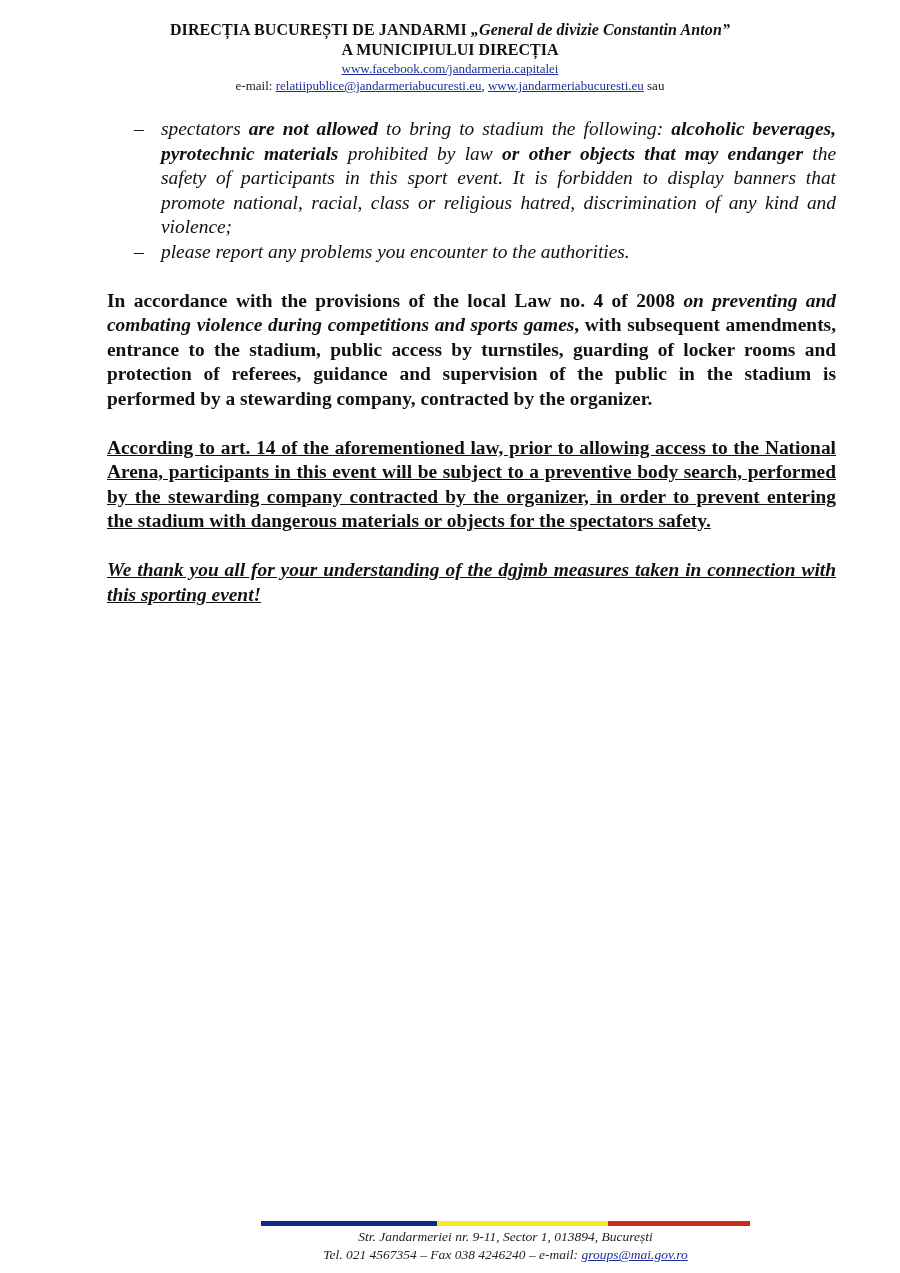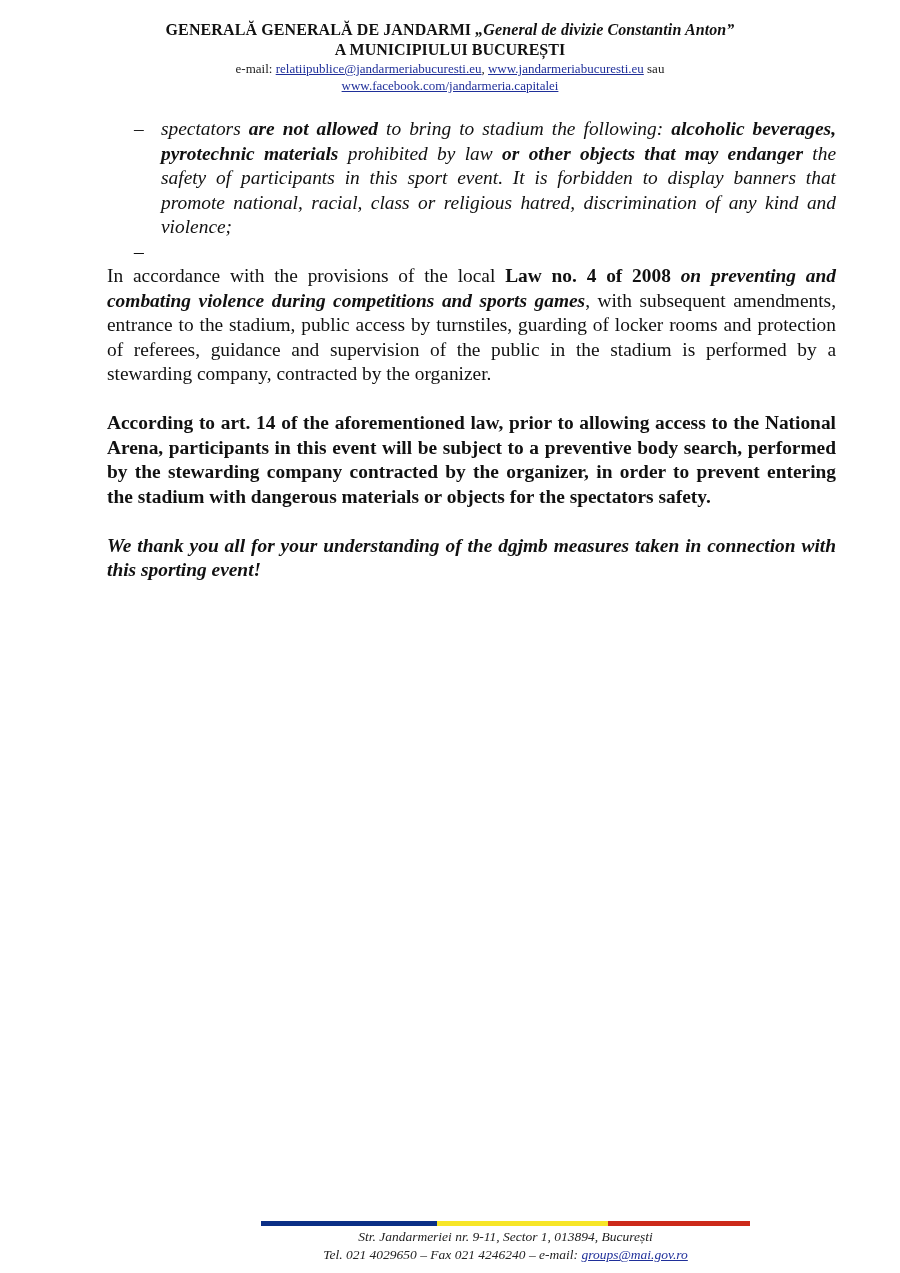--- a/index.html
+++ b/index.html
@@ -8,63 +8,63 @@
   .header { position: absolute; top: 20px; left: 0; width: 900px; text-align: center; }
   .h1 { font-size: 16px; font-weight: bold; line-height: 20px; letter-spacing: 0.1px; }
   .h1 i { font-style: italic; }
   .h2 { font-size: 16px; font-weight: bold; line-height: 20px; }
   .contact { font-size: 13px; line-height: 17px; color: #222; }
   .link { color: #1f2f9a; text-decoration: underline; }
   .page { position: absolute; left: 107px; width: 729px; top: 117px; font-size: 19.4px; line-height: 24.5px; }
   .bullets { margin: 0; padding: 0; list-style: none; }
   .bullets li { position: relative; padding-left: 54px; text-align: justify; font-style: italic; }
   .bullets li .dash { position: absolute; left: 27px; top: 0; font-style: normal; }
-  .para { margin: 24.5px 0 0 0; text-align: justify; }
-  .bold { font-weight: bold; }
+  .para { margin: 24.5px 0 0 0; text-align: justify; font-weight: bold; }
+  .bold { font-weight: bold; text-decoration: underline; }
   .ital { font-style: italic; }
   .footer { position: absolute; top: 1221px; left: 261px; width: 489px; }
   .tricolor { display: flex; height: 5px; }
   .tricolor div { height: 5px; }
   .footer-text { position: absolute; top: 1228px; left: 0; width: 1011px; text-align: center;
                  font-style: italic; font-size: 13.5px; line-height: 18px; color: #222; }
 </style>
 </head>
 <body>
 
 <div class="header">
   <div class="h1">
-    <span>GENERALĂ GENERALĂ DE JANDARMI </span><i>„General de divizie Constantin Anton”</i>
+    <span>DIRECȚIA BUCUREȘTI DE JANDARMI </span><i>„General de divizie Constantin Anton”</i>
   </div>
-  <div class="h2">A MUNICIPIULUI BUCUREȘTI</div>
+  <div class="h2">A MUNICIPIULUI DIRECȚIA</div>
+  <div class="contact">
+    <a class="link">www.facebook.com/jandarmeria.capitalei</a>
+  </div>
   <div class="contact">
     <span>e-mail: </span><a class="link">relatiipublice@jandarmeriabucuresti.eu</a><span>, </span><a class="link">www.jandarmeriabucuresti.eu</a><span> sau</span>
-  </div>
-  <div class="contact">
-    <a class="link">www.facebook.com/jandarmeria.capitalei</a>
   </div>
 </div>
 
 <div class="page">
   <ul class="bullets">
     <li><span class="dash">–</span><span><span>spectators </span><b>are not allowed</b><span> to bring to stadium the following: </span><b>alcoholic beverages, pyrotechnic materials</b><span> prohibited by law </span><b>or other objects that may endanger</b><span> the safety of participants in this sport event. It is forbidden to display banners that promote national, racial, class or religious hatred, discrimination of any kind and violence;</span></span></li>
     <li><span class="dash">–</span></li>
-    <li><span class="dash">–</span></li>
+    <li><span class="dash">–</span><span>please report any problems you encounter to the authorities.</span></li>
   </ul>
 
   <p class="para"><span>In accordance with the provisions of the local </span><b>Law no. 4 of 2008 </b><b class="ital">on preventing and combating violence during competitions and sports games</b><span>, with subsequent amendments, entrance to the stadium, public access by turnstiles, guarding of locker rooms and protection of referees, guidance and supervision of the public in the stadium is performed by a stewarding company, contracted by the organizer.</span></p>
 
   <p class="para bold">According to art. 14 of the aforementioned law, prior to allowing access to the National Arena, participants in this event will be subject to a preventive body search, performed by the stewarding company contracted by the organizer, in order to prevent entering the stadium with dangerous materials or objects for the spectators safety.</p>
 
 
   <p class="para bold ital">We thank you all for your understanding of the dgjmb measures taken in connection with this sporting event!</p>
 </div>
 
 <div class="footer">
   <div class="tricolor">
     <div style="width:176px;background:#0b2f86"></div>
     <div style="width:171px;background:#f7e628"></div>
     <div style="width:142px;background:#cc2a1a"></div>
   </div>
 </div>
 <div class="footer-text">
   <div>Str. Jandarmeriei nr. 9-11, Sector 1, 013894, București</div>
-  <div><span>Tel. 021 4029650 – Fax 021 4246240 – e-mail: </span><a class="link">groups@mai.gov.ro</a></div>
+  <div><span>Tel. 021 4567354 – Fax 038 4246240 – e-mail: </span><a class="link">groups@mai.gov.ro</a></div>
 </div>
 
 </body></html>

